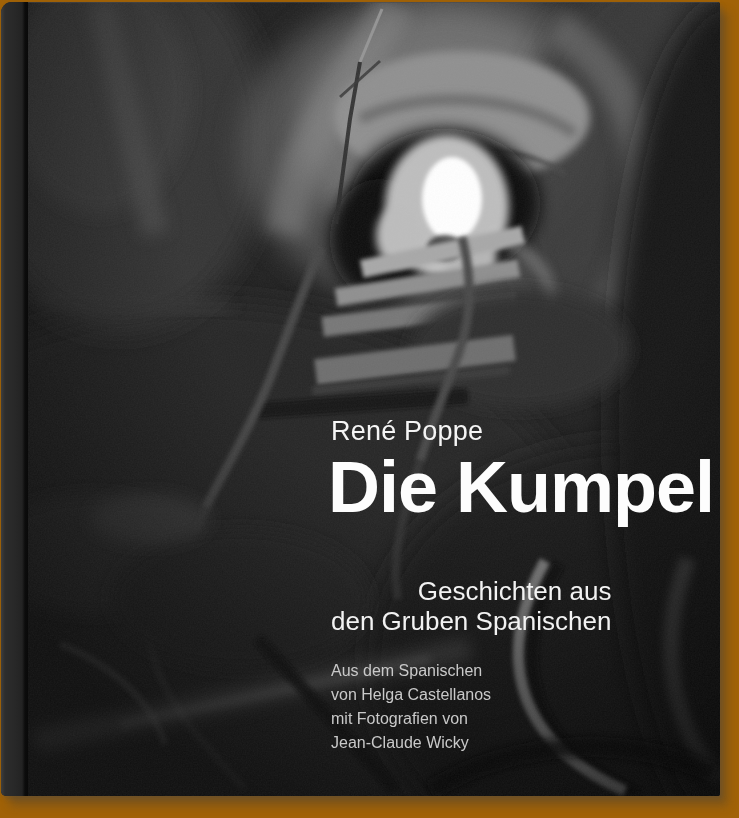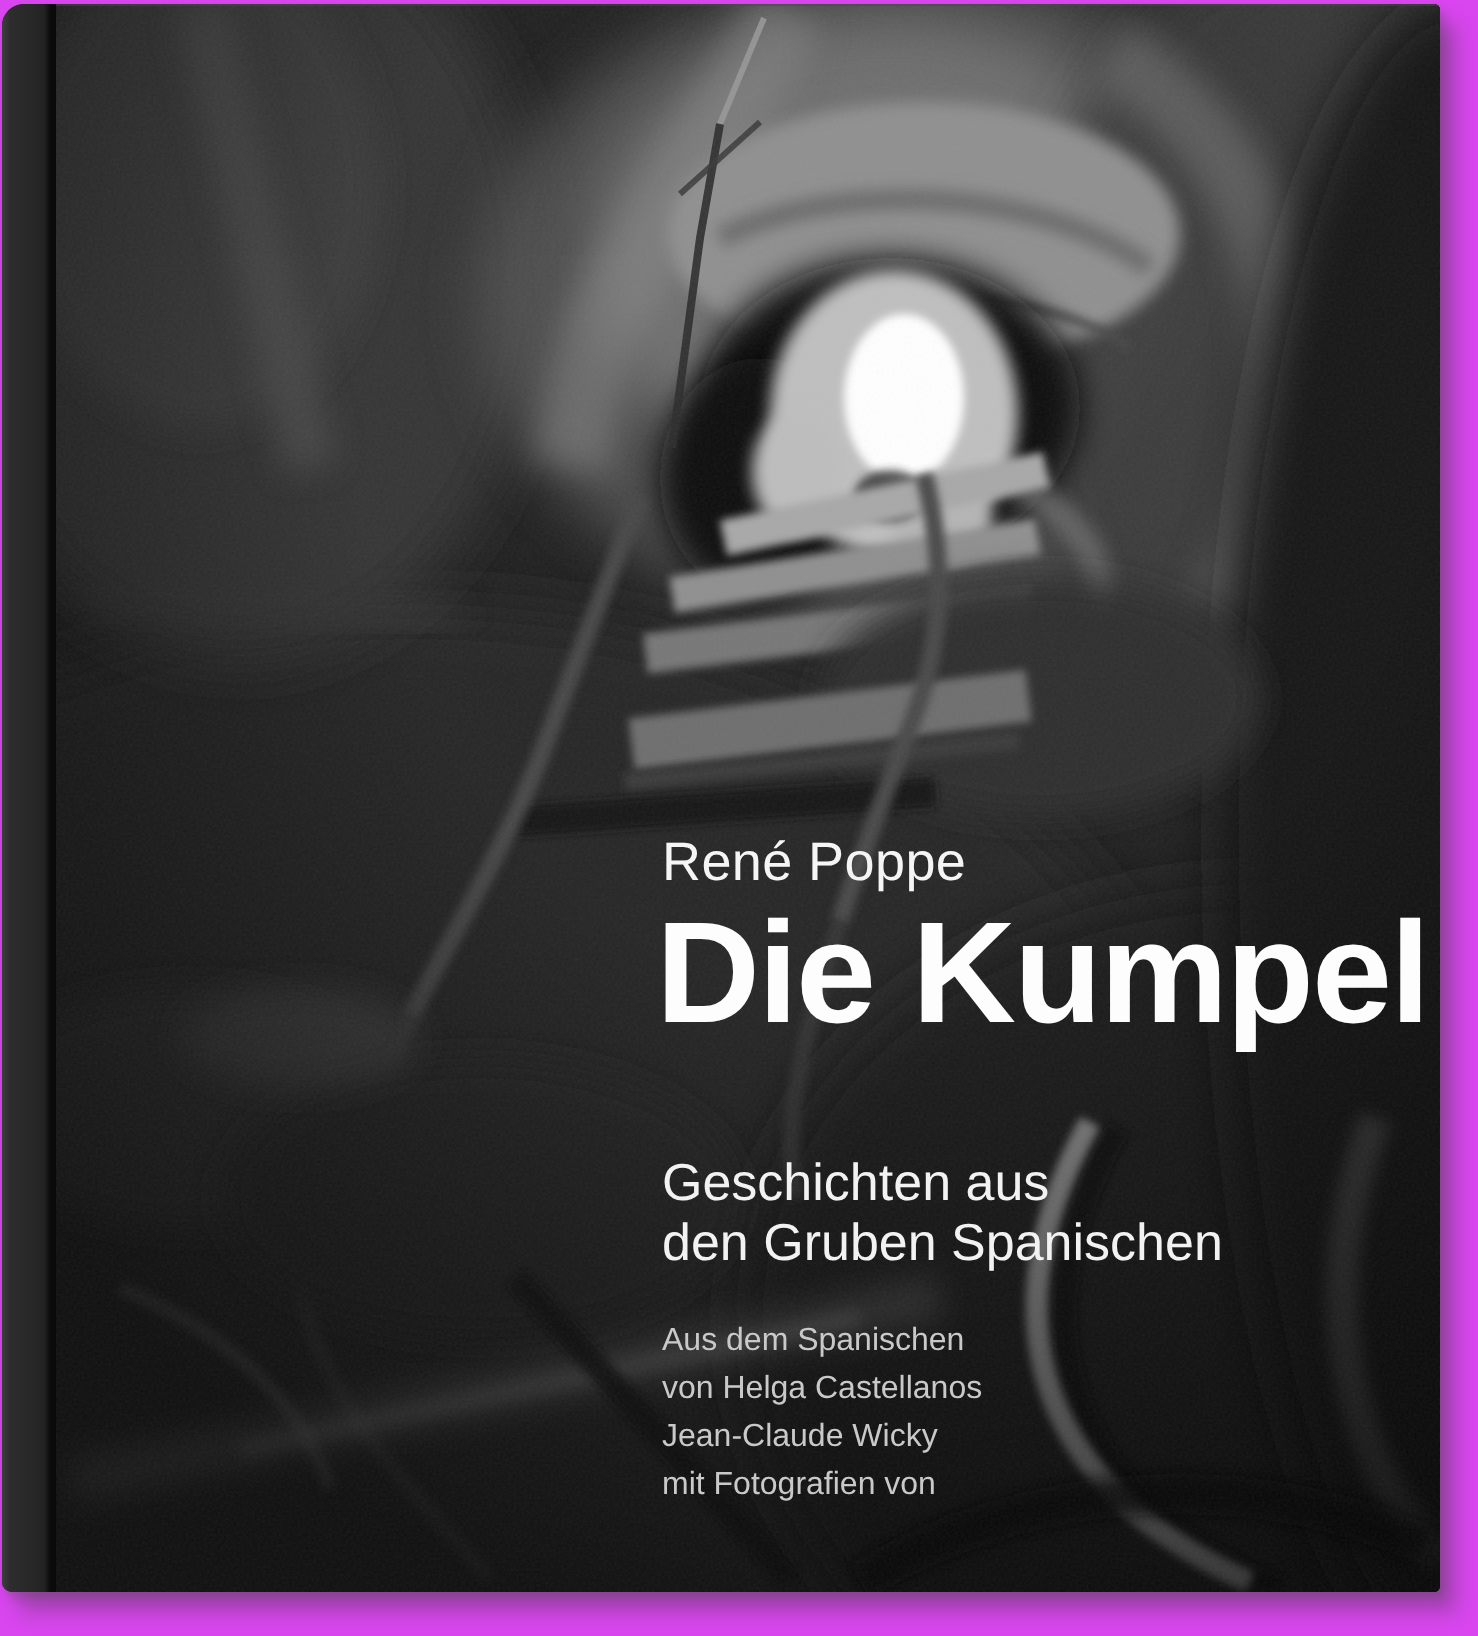--- a/index.html
+++ b/index.html
@@ -2,21 +2,21 @@
 <html><head>
 <meta charset="utf-8">
 <style>
   html,body{margin:0;padding:0;}
   body{
     width:739px;height:818px;
     background:#ffffff;
     font-family:"Liberation Sans", sans-serif;
     overflow:hidden;
   }
-  .scene{position:relative;width:739px;height:818px;background:#d946ef;}
+  .scene{position:relative;width:739px;height:818px;background:#a16207;}
   .book{
     position:absolute;left:1px;top:2px;width:719px;height:794px;
     background:#1f1f1f;
     border-radius:11px 3px 3px 5px;
     box-shadow:8px 10px 10px rgba(60,60,60,0.35), 2px 3px 5px rgba(80,80,80,0.30);
     overflow:hidden;
   }
   .spine{
     position:absolute;left:0;top:0;width:27px;height:100%;
     background:linear-gradient(90deg,#3e3e3e 0px,#2d2d2d 4px,#282828 14px,#232323 21px,#0c0c0c 24px,#090909 27px);
@@ -34,20 +34,21 @@
   }
   .title{
     left:327px;top:461px;
     font-size:72px;line-height:48px;font-weight:700;
     color:#fdfdfd;letter-spacing:-1px;
   }
   .subtitle{
     left:330px;top:574px;
     font-size:26px;line-height:30px;font-weight:400;
     color:#f2f2f2;
+    text-align:right;
   }
   .credits{
     left:330px;top:657px;
     font-size:16px;line-height:24px;font-weight:400;
     color:#c9c9c9;
   }
 </style>
 </head>
 <body>
 
@@ -171,17 +172,17 @@
     </div>
 
     <div class="textblock subtitle">
       <div>Geschichten aus</div>
       <div>den Gruben Spanischen</div>
     </div>
 
     <div class="textblock credits">
       <div>Aus dem Spanischen</div>
       <div>von Helga Castellanos</div>
+      <div>mit Fotografien von</div>
       <div>Jean-Claude Wicky</div>
-      <div>mit Fotografien von</div>
     </div>
   </div>
 </div>
 
 </body></html>

